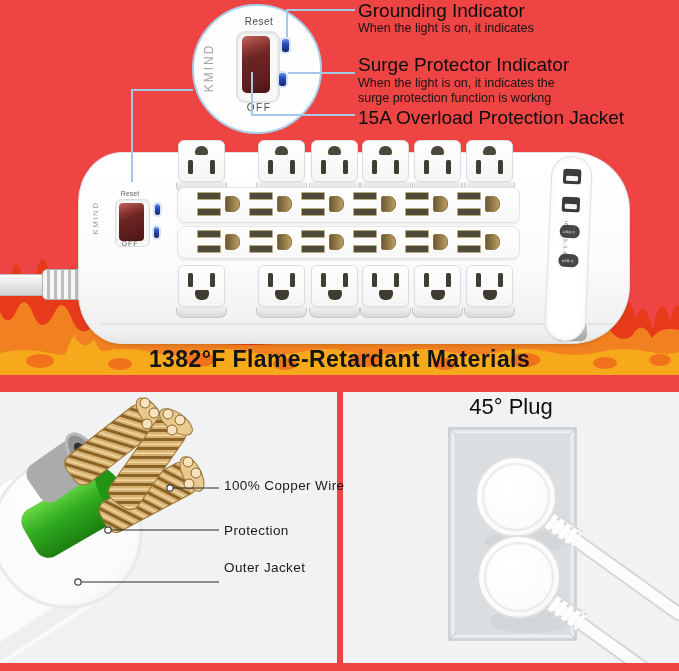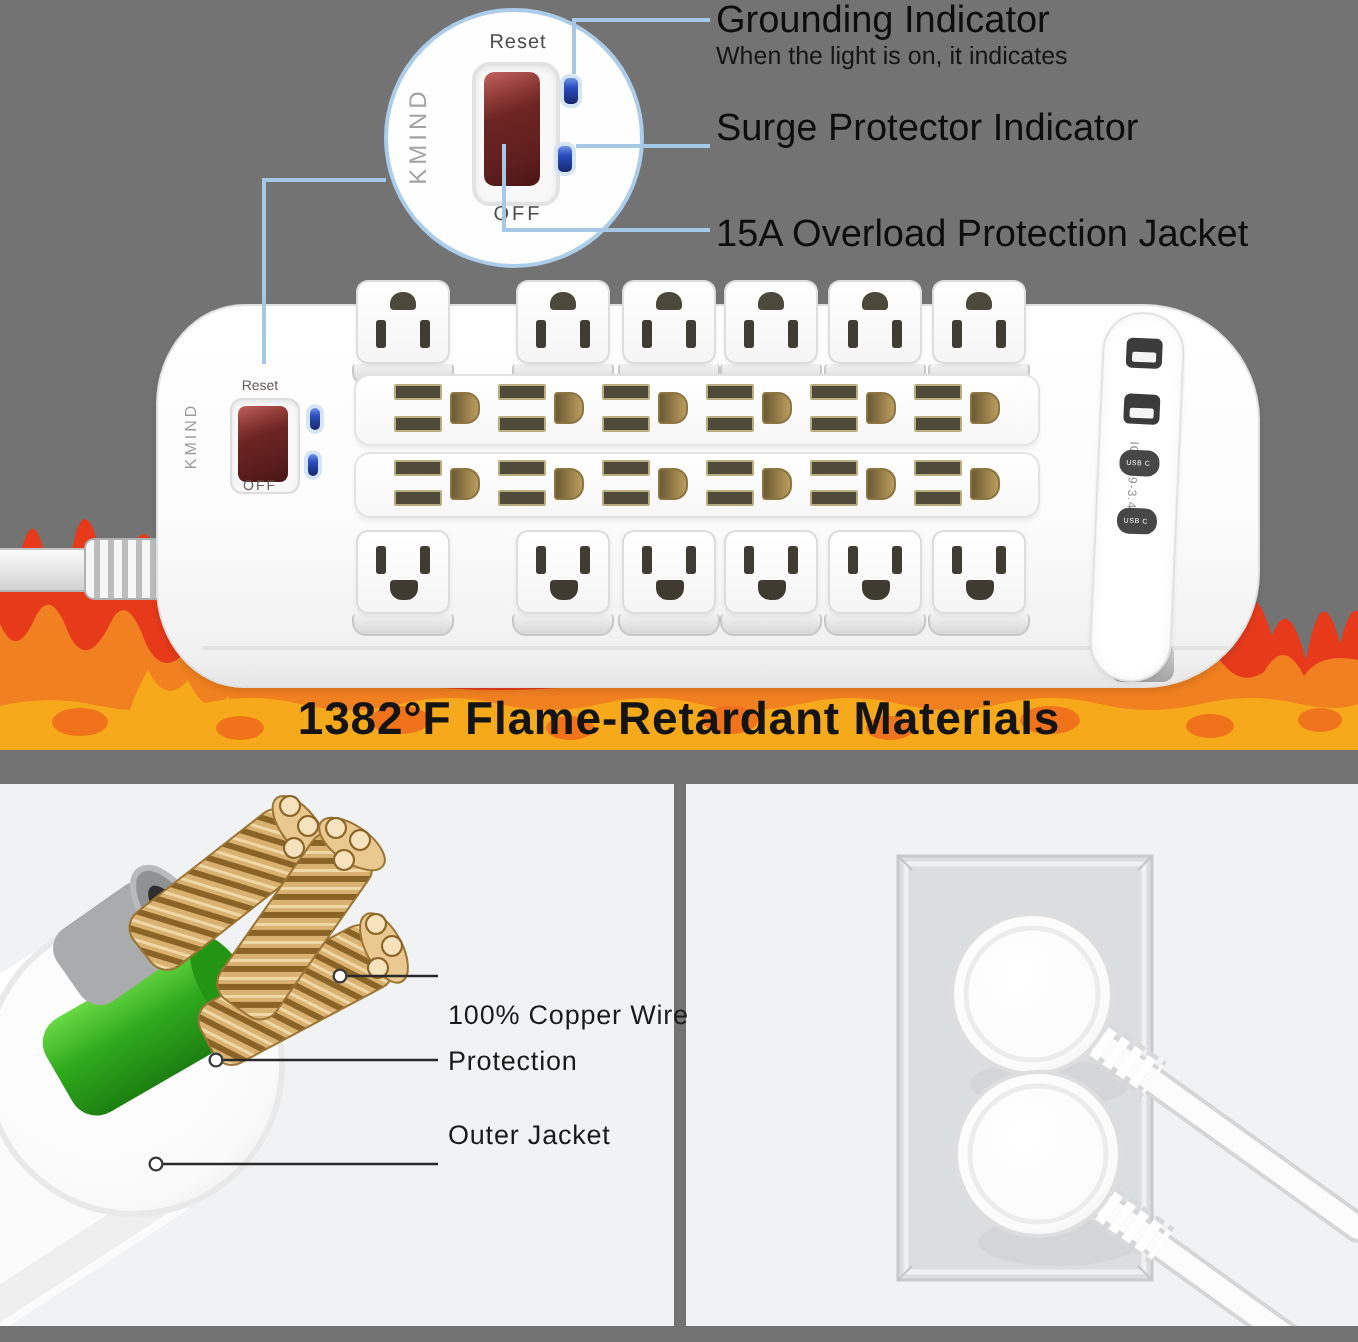--- a/index.html
+++ b/index.html
@@ -1,16 +1,16 @@
 <!DOCTYPE html>
 <html><head>
 <meta charset="utf-8">
 <style>
   html,body{margin:0;padding:0;background:#fff;}
-  .stage{position:relative;width:679px;height:671px;overflow:hidden;background:#737373;
+  .stage{position:relative;width:679px;height:671px;overflow:hidden;background:#ef4444;
          font-family:"Liberation Sans","DejaVu Sans",sans-serif;color:#111;}
 
   
   .ann-title{position:absolute;left:358px;font-size:19px;font-weight:500;color:#0d0d0d;white-space:nowrap;z-index:8;}
   .ann-body{position:absolute;left:358px;font-size:12.5px;line-height:14.5px;color:#141414;white-space:nowrap;z-index:8;}
 
   
   .cline{position:absolute;background:#a5c8e6;z-index:7;}
 
   
@@ -112,20 +112,24 @@
 </head>
 <body>
 
 <div class="stage">
 
   <div class="ann-title" style="top:0px">Grounding Indicator</div>
   <div class="ann-body" style="top:21px">
     <span>When the light is on, it indicates</span><br>
   </div>
   <div class="ann-title" style="top:54px">Surge Protector Indicator</div>
+  <div class="ann-body" style="top:76px">
+    <span>When the light is on, it indicates the</span><br>
+    <span>surge protection function is workng</span>
+  </div>
   <div class="ann-title" style="top:107px">15A Overload Protection Jacket</div>
 
   <div class="cline" style="left:286px;top:9px;width:2px;height:28px"></div>
   <div class="cline" style="left:286px;top:9px;width:69px;height:2px"></div>
   <div class="cline" style="left:288px;top:72px;width:67px;height:2px"></div>
   <div class="cline" style="left:251px;top:72px;width:2px;height:44px"></div>
   <div class="cline" style="left:251px;top:114px;width:104px;height:2px"></div>
   <div class="cline" style="left:131px;top:89px;width:62px;height:2px"></div>
   <div class="cline" style="left:131px;top:89px;width:2px;height:93px"></div>
 
@@ -419,21 +423,21 @@
         <line x1="111" y1="138" x2="219" y2="138"></line>
         <line x1="81" y1="190" x2="219" y2="190"></line>
       </g>
       <g fill="#ffffff" stroke="#3a3a3a" stroke-width="1.2">
         <circle cx="170" cy="96" r="3.2"></circle>
         <circle cx="108" cy="138" r="3.2"></circle>
         <circle cx="78" cy="190" r="3.2"></circle>
       </g>
     </svg>
   </div>
-  <div class="wire-label" style="left:224px;top:500px">100% Copper Wire</div>
+  <div class="wire-label" style="left:224px;top:478px">100% Copper Wire</div>
   <div class="wire-label" style="left:224px;top:523px">Protection</div>
   <div class="wire-label" style="left:224px;top:560px">Outer Jacket</div>
 
   <div class="panel panel-right">
     <svg width="336" height="271" viewBox="0 0 336 271">
       <defs>
         <radialGradient id="plg" cx="42%" cy="38%" r="72%">
           <stop offset="0%" stop-color="#ffffff"></stop>
             <stop offset="80%" stop-color="#fbfbfb"></stop>
             <stop offset="100%" stop-color="#ededed"></stop>
@@ -462,14 +466,15 @@
         <path d="M203,206 L238,231" stroke="#d9d9d9" stroke-width="22" stroke-dasharray="5 3"></path>
         <path d="M203,206 L238,231" stroke="#ffffff" stroke-width="17" stroke-dasharray="5 3"></path>
       </g>
 
       <circle cx="173" cy="105" r="40" fill="url(#plg)" stroke="#dedede" stroke-width="2"></circle>
       <circle cx="173" cy="105" r="33" fill="none" stroke="#ececec" stroke-width="2.5"></circle>
       <circle cx="176" cy="185" r="41" fill="url(#plg)" stroke="#dedede" stroke-width="2"></circle>
       <circle cx="176" cy="185" r="34" fill="none" stroke="#ececec" stroke-width="2.5"></circle>
     </svg>
   </div>
+  <div class="plug-title">45° Plug</div>
 
 </div>
 
 </body></html>

